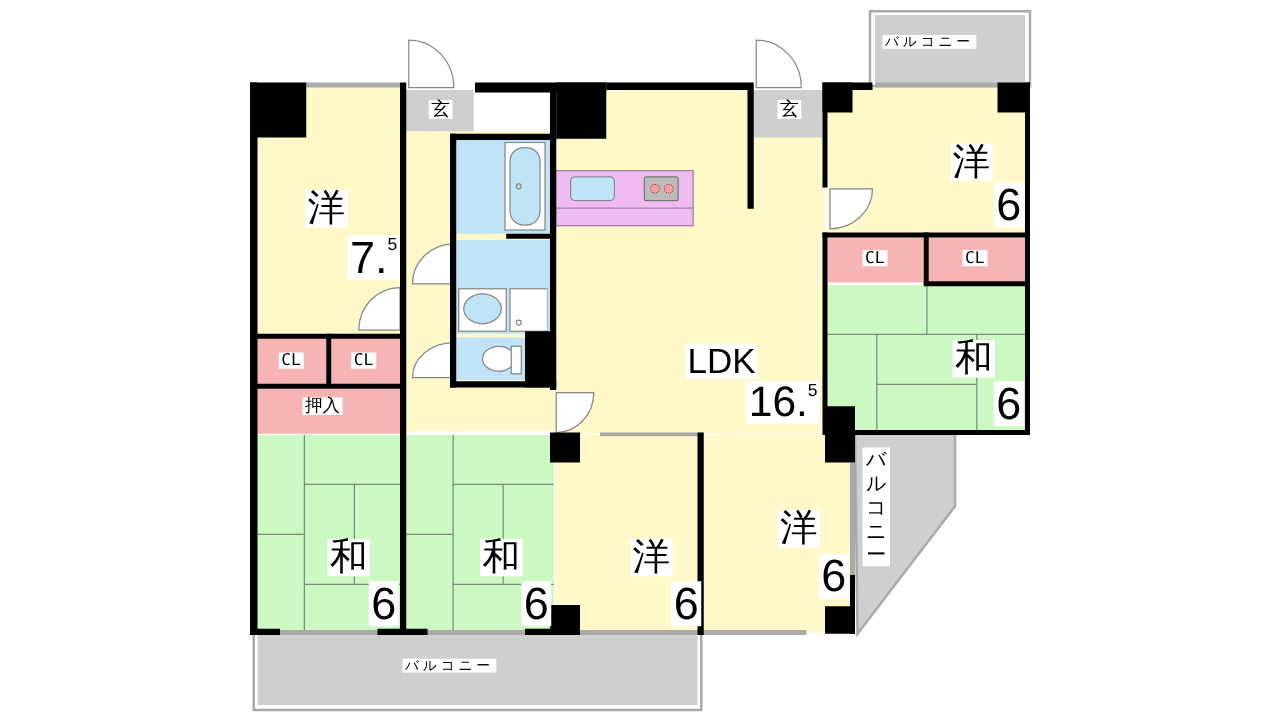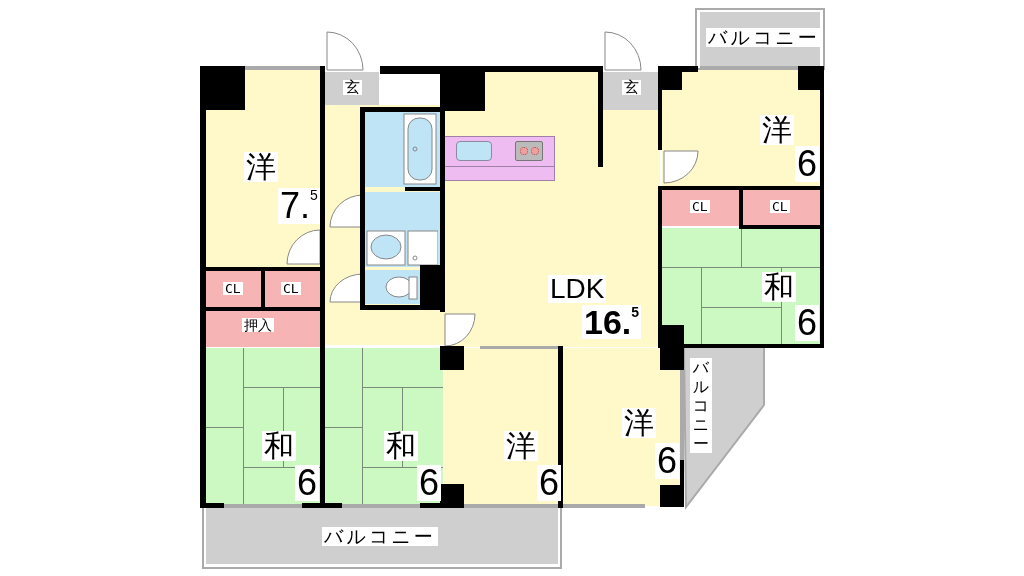--- a/index.html
+++ b/index.html
@@ -7,21 +7,21 @@
   .abs{position:absolute;box-sizing:border-box;}
   .yellow{background:#fff8c8;}
   .green{background:#ccf8c2;}
   .pink{background:#f7b4b4;}
   .gray{background:#cfcfcf;}
   .blue{background:#bfe4f6;}
   .wall{background:#000;position:absolute;}
   .lbl{position:absolute;background:#fff;color:#000;line-height:1;padding:0 2px;white-space:nowrap;}
   .big{font-size:30px;font-family:"Liberation Sans","DejaVu Sans",sans-serif;}
   .sm{font-size:13px;font-family:"DejaVu Sans Mono",monospace;}
-  .bal{font-size:19px;letter-spacing:3px;}
+  .bal{font-size:11px;letter-spacing:3px;}
   .sup{font-size:14px;vertical-align:top;}
   .tline{position:absolute;background:#7a8a78;}
   .win{position:absolute;background:#aaaaaa;}
 </style>
 </head>
 <body>
 
 <div class="abs" style="left:695px;top:8px;width:130px;height:62px;border:2px solid #aaa;background:#fff;"></div>
 <div class="abs gray" style="left:700px;top:12px;width:120px;height:56px;"></div>
 <span class="lbl bal" style="left:706px;top:28px;">バルコニー</span>
@@ -184,21 +184,21 @@
 <div class="wall" style="left:200px;top:503px;width:24px;height:5px;"></div>
 <div class="wall" style="left:302px;top:503px;width:40px;height:5px;"></div>
 <div class="wall" style="left:420px;top:503px;width:24px;height:5px;"></div>
 
 <span class="lbl big" style="left:244px;top:152px;">洋</span>
 <div class="lbl" style="left:278px;top:188px;font-family:'Liberation Sans',sans-serif;">
   <span style="font-size:36px;">7</span><span style="font-size:36px;">.</span><span class="sup">5</span>
 </div>
 
 <span class="lbl" style="left:548px;top:275px;font-size:28px;font-family:'Liberation Sans',sans-serif;">LDK</span>
-<div class="lbl" style="left:582px;top:305px;font-family:'Liberation Sans',sans-serif;font-weight:bold;">
+<div class="lbl" style="left:597px;top:305px;font-family:'Liberation Sans',sans-serif;">
   <span style="font-size:34px;">16</span><span style="font-size:34px;">.</span><span class="sup">5</span>
 </div>
 
 <span class="lbl big" style="left:760px;top:115px;">洋</span>
 <span class="lbl" style="left:795px;top:146px;font-size:36px;font-family:'Liberation Sans',sans-serif;">6</span>
 
 <span class="lbl big" style="left:762px;top:272px;">和</span>
 <span class="lbl" style="left:795px;top:305px;font-size:36px;font-family:'Liberation Sans',sans-serif;">6</span>
 
 <span class="lbl big" style="left:262px;top:431px;">和</span>

